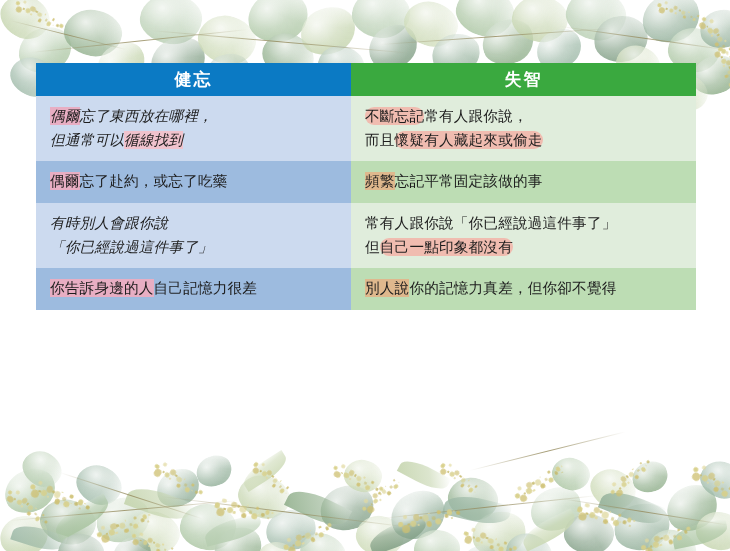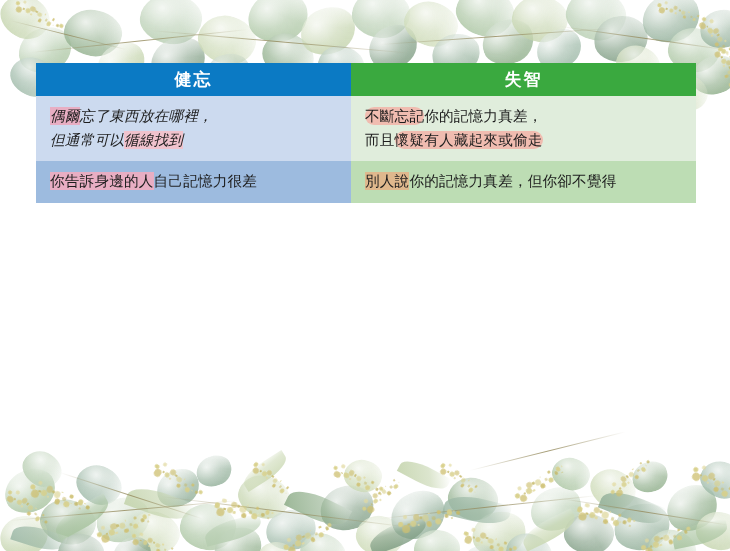--- a/index.html
+++ b/index.html
@@ -667,22 +667,40 @@
           <th class="hd hd-right">失智</th>
         </tr>
       </thead>
       <tbody id="tbody">
           <tr class="r-1 odd">
             <td class="cell left">
               <span class="line"><mark class="hl-pink">偶爾</mark><span>忘了東西放在哪裡，</span></span>
               <span class="line"><span>但通常可以</span><mark class="hl-rose">循線找到</mark></span>
             </td>
             <td class="cell right">
-              <span class="line"><mark class="hl-salmon">不斷忘記</mark><span>你的記憶力真差，</span></span>
+              <span class="line"><mark class="hl-salmon">不斷忘記</mark><span>常有人跟你說，</span></span>
               <span class="line"><span>而且</span><mark class="hl-salmon">懷疑有人藏起來或偷走</mark></span>
+            </td>
+          </tr>
+          <tr class="r-2 even">
+            <td class="cell left">
+              <span class="line"><mark class="hl-pink">偶爾</mark><span>忘了赴約，或忘了吃藥</span></span>
+            </td>
+            <td class="cell right">
+              <span class="line"><mark class="hl-tan">頻繁</mark><span>忘記平常固定該做的事</span></span>
+            </td>
+          </tr>
+          <tr class="r-5 odd">
+            <td class="cell left">
+              <span class="line"><span>有時別人會跟你說</span></span>
+              <span class="line"><span>「你已經說過這件事了」</span></span>
+            </td>
+            <td class="cell right">
+              <span class="line"><span>常有人跟你說「你已經說過這件事了」</span></span>
+              <span class="line"><span>但</span><mark class="hl-salmon">自己一點印象都沒有</mark></span>
             </td>
           </tr>
           <tr class="r-6 even">
             <td class="cell left">
               <span class="line"><mark class="hl-pink">你告訴身邊的人</mark><span>自己記憶力很差</span></span>
             </td>
             <td class="cell right">
               <span class="line"><mark class="hl-tan">別人說</mark><span>你的記憶力真差，但你卻不覺得</span></span>
             </td>
           </tr>

